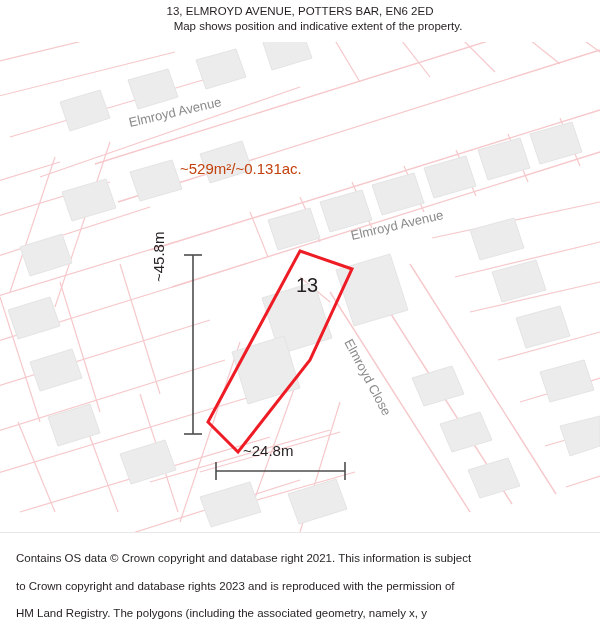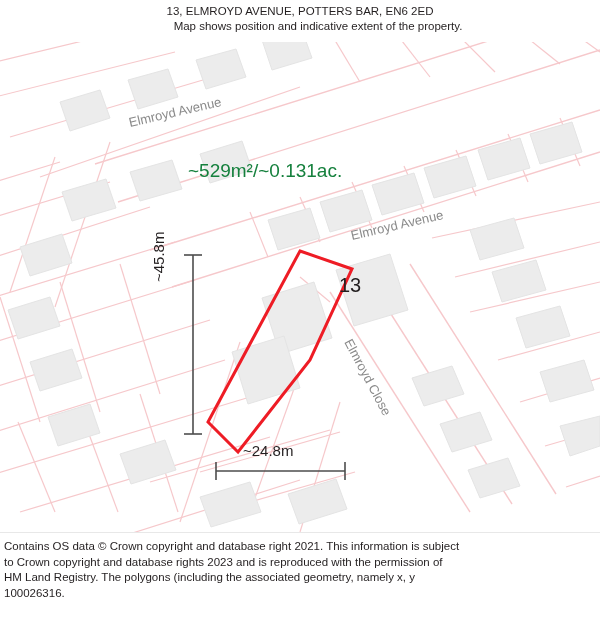--- a/index.html
+++ b/index.html
@@ -51,33 +51,32 @@
     height: 490px;
     background: #ffffff;
     overflow: hidden;
   }
   .map svg {
     display: block;
   }
   
   .area-text {
     position: absolute;
-    left: 188px;
+    left: 180px;
     top: 118px;
-    font-size: 19px;
-    color: #15803d;
+    font-size: 15px;
+    color: #c2410c;
     letter-spacing: 0px;
   }
   .house-number {
     position: absolute;
     left: 296px;
     top: 232px;
     font-size: 20px;
     color: #231f20;
-    margin-left: 43px;
   }
   .dim-v {
     position: absolute;
     left: 150px;
     top: 240px;
     font-size: 15px;
     color: #231f20;
     transform: rotate(-90deg);
     transform-origin: left top;
     white-space: nowrap;
@@ -97,21 +96,21 @@
     top: 532px;
     left: 0;
     width: 600px;
     height: 93px;
     background: #ffffff;
     box-sizing: border-box;
     padding: 6px 4px 0 4px;
     border-top: 1px solid #e8e8e8;
   }
   .footer p {
-    margin: 0;
+    margin: 12px;
     font-size: 11.5px;
     line-height: 15.5px;
     color: #231f20;
   }
 </style>
 </head>
 <body>
 
 <div class="page">
 

